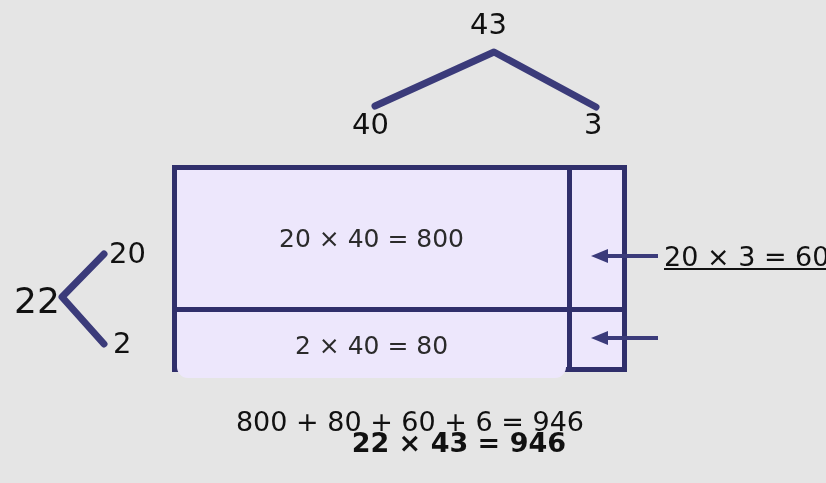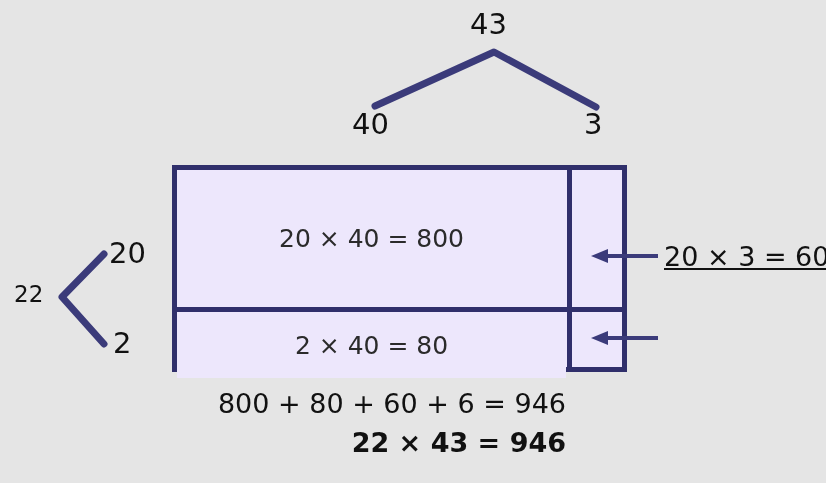--- a/index.html
+++ b/index.html
@@ -21,21 +21,21 @@
   .lbl {
     color: #111111;
     font-size: 27px;
     line-height: 1;
     white-space: nowrap;
     font-family: "DejaVu Sans", "Liberation Sans", sans-serif;
   }
   .lbl-top      { left: 470px; top: 10px;  font-size: 29px; }
   .lbl-b40      { left: 352px; top: 110px; font-size: 29px; }
   .lbl-b3       { left: 584px; top: 110px; font-size: 29px; }
-  .lbl-left-22  { left: 14px;  top: 283px; font-size: 23px; }
+  .lbl-left-22  { left: 14px;  top: 283px; font-size: 36px; }
   .lbl-left-20  { left: 109px; top: 239px; font-size: 29px; text-align: right; }
   .lbl-left-2   { left: 113px; top: 329px; font-size: 29px; }
 
   .side-lbl {
     color: #111111;
     font-size: 27px;
     line-height: 1;
     white-space: nowrap;
     text-decoration: underline;
   }
@@ -44,21 +44,21 @@
 
   .sum-line {
     color: #111111;
     font-size: 27px;
     line-height: 1;
     white-space: nowrap;
     text-align: right;
     width: 566px;
     left: 0;
   }
-  .sum-1 { top: 390px; }
+  .sum-1 { top: 408px; padding-left: 18px; }
   .sum-2 { top: 429px; font-weight: bold; }
 
   
   #grid {
     left: 172px;
     top: 165px;
     width: 455px;
     height: 207px;
     box-sizing: border-box;
     border: 5px solid #302F6B;
@@ -66,20 +66,21 @@
   }
   .cell {
     box-sizing: border-box;
     background: #EDE7FC;
     display: flex;
     align-items: center;
     justify-content: center;
     color: #2b2b2b;
     font-size: 25px;
     white-space: nowrap;
+    border-radius: 11px;
   }
   
   .cell-tl { left: 177px; top: 170px; width: 389px; height: 137px; }
   .cell-tr { left: 572px; top: 170px; width: 50px;  height: 137px; }
   .cell-bl { left: 177px; top: 312px; width: 389px; height: 66px;  }
   .cell-br { left: 572px; top: 312px; width: 50px;  height: 55px;  }
 
   .divider-h { left: 177px; top: 307px; width: 445px; height: 5px; background: #302F6B; }
   .divider-v { left: 567px; top: 170px; width: 5px;  height: 197px; background: #302F6B; }
 

